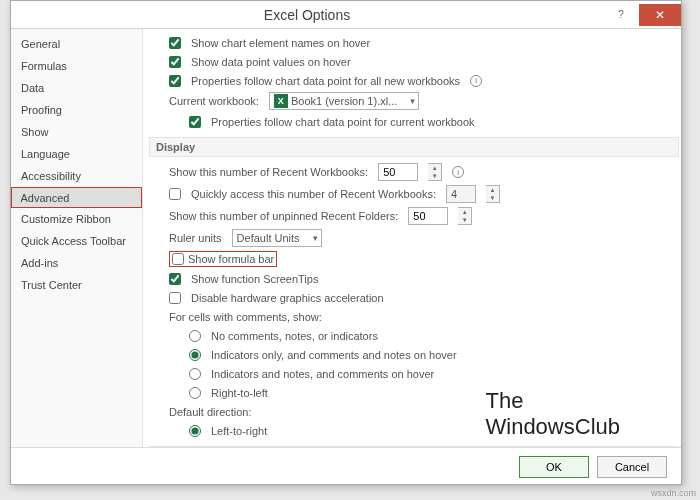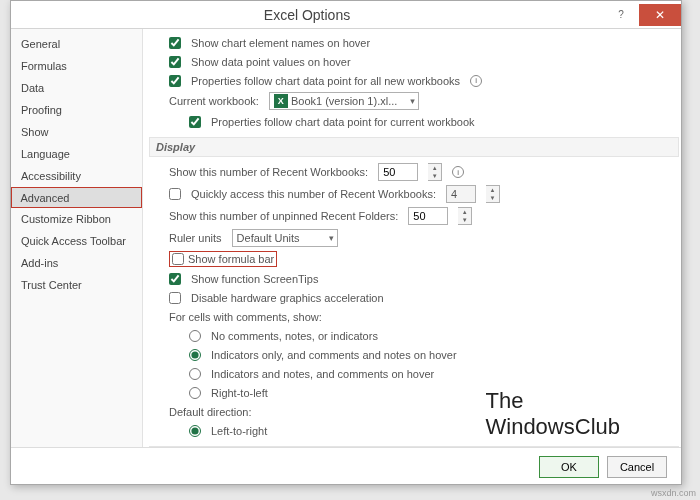--- a/index.html
+++ b/index.html
@@ -18,41 +18,41 @@
 .side-item { font-size: 11px; color: #444; padding: 5px 10px; cursor: default; }
 .side-item.selected { background: #dedede; border: 1.5px solid #c0392b; padding: 3.5px 8.5px; }
 
 .main { flex: 1; overflow-y: auto; padding: 4px 2px 2px 6px; font-size: 11px; color: #555; }
 .main::-webkit-scrollbar { width: 16px; }
 .main::-webkit-scrollbar-track { background: #f0f0f0; border-left: 1px solid #ddd; }
 .main::-webkit-scrollbar-thumb { background: #c8c8c8; }
 
 .row { display: flex; align-items: center; gap: 10px; padding: 2px 0 2px 20px; min-height: 19px; }
 .row.indent2 { padding-left: 40px; }
-.row.header { padding-left: 4px; font-weight: bold; color: #666; background: #f5f5f5; border: 1px solid #e4e4e4; margin: 6px 0 4px 0; padding: 3px 6px; font-style: italic; }
+.row.header { padding-left: 4px; font-weight: bold; color: #666; background: #f5f5f5; border: 1px solid #e4e4e4; margin: 6px 0 4px 0; padding: 3px 6px; }
 
 input[type=checkbox], input[type=radio] { width: 12px; height: 12px; accent-color: #217346; }
 .lbl { color: #555; }
 .num-input { width: 40px; height: 18px; border: 1px solid #b0b0b0; padding: 0 4px; font-size: 11px; }
 .spinner { width: 14px; height: 18px; border: 1px solid #b0b0b0; border-left: none; display: inline-flex; flex-direction: column; }
 .spinner div { flex: 1; font-size: 6px; text-align: center; line-height: 8px; color: #666; background: #f4f4f4; }
 .combo { height: 18px; border: 1px solid #b0b0b0; font-size: 11px; padding: 0 16px 0 4px; display: inline-flex; align-items: center; position: relative; background: #fff; }
 .combo::after { content: "▾"; position: absolute; right: 3px; font-size: 9px; color: #666; }
 .info-icon { width: 12px; height: 12px; border: 1px solid #888; border-radius: 50%; font-size: 8px; display: inline-flex; align-items: center; justify-content: center; color: #666; }
 .xl-icon { width: 14px; height: 14px; background: #217346; color: #fff; font-size: 9px; font-weight: bold; display: inline-flex; align-items: center; justify-content: center; }
 
 .highlighted-row { border: 1.5px solid #c0392b; padding: 1px 2px; display: inline-flex; align-items: center; gap: 4px; }
 
 .watermark { position: absolute; right: 80px; bottom: 60px; font-family: "Segoe UI", sans-serif; color: #222; text-align: left; pointer-events: none; }
 .watermark .l1 { font-size: 22px; font-weight: 300; }
 .watermark .l2 { font-size: 22px; font-weight: 400; }
 .corner-mark { position: absolute; right: 4px; bottom: 2px; font-size: 9px; color: #999; }
 
 .footer { height: 38px; border-top: 1px solid #ddd; display: flex; justify-content: flex-end; align-items: center; gap: 8px; padding-right: 14px; }
-.btn { width: 60px; height: 22px; font-size: 11px; border: 1px solid #aaa; background: #f4f4f4; }
+.btn { width: 70px; height: 22px; font-size: 11px; border: 1px solid #aaa; background: #f4f4f4; }
 .btn.primary { border: 1px solid #3b8f3e; background: #eef7ee; }
 </style>
 </head>
 <body>
 
 <div class="dialog">
   <div class="titlebar">
     <div class="title-text">Excel Options</div>
     <div class="win-btns">
       <div class="win-btn win-help">?</div>
@@ -122,21 +122,21 @@
       <div class="row">
           <span class="lbl">Show this number of unpinned Recent Folders:</span>
           <input class="num-input" value="50" style="">
           <span class="spinner">
             <div>▲</div>
             <div>▼</div>
           </span>
         </div>
       <div class="row">
           <span class="lbl">Ruler units</span>
-          <span class="combo" style="width:106px">
+          <span class="combo" style="width:90px">
             <span>Default Units</span>
           </span>
         </div>
 
       <div class="row">
           <span class="highlighted-row">
             <input type="checkbox" style="">
             <span class="lbl">Show formula bar</span>
           </span>
         </div>

